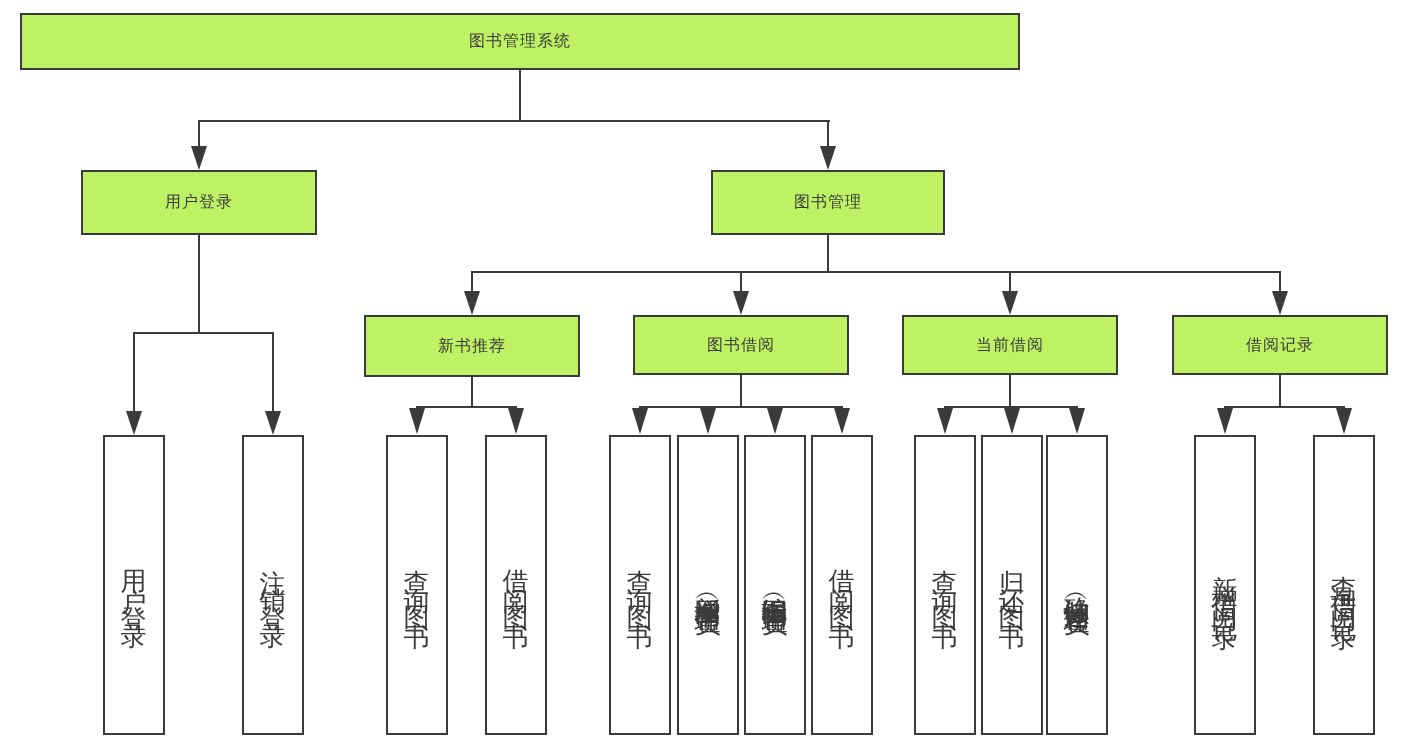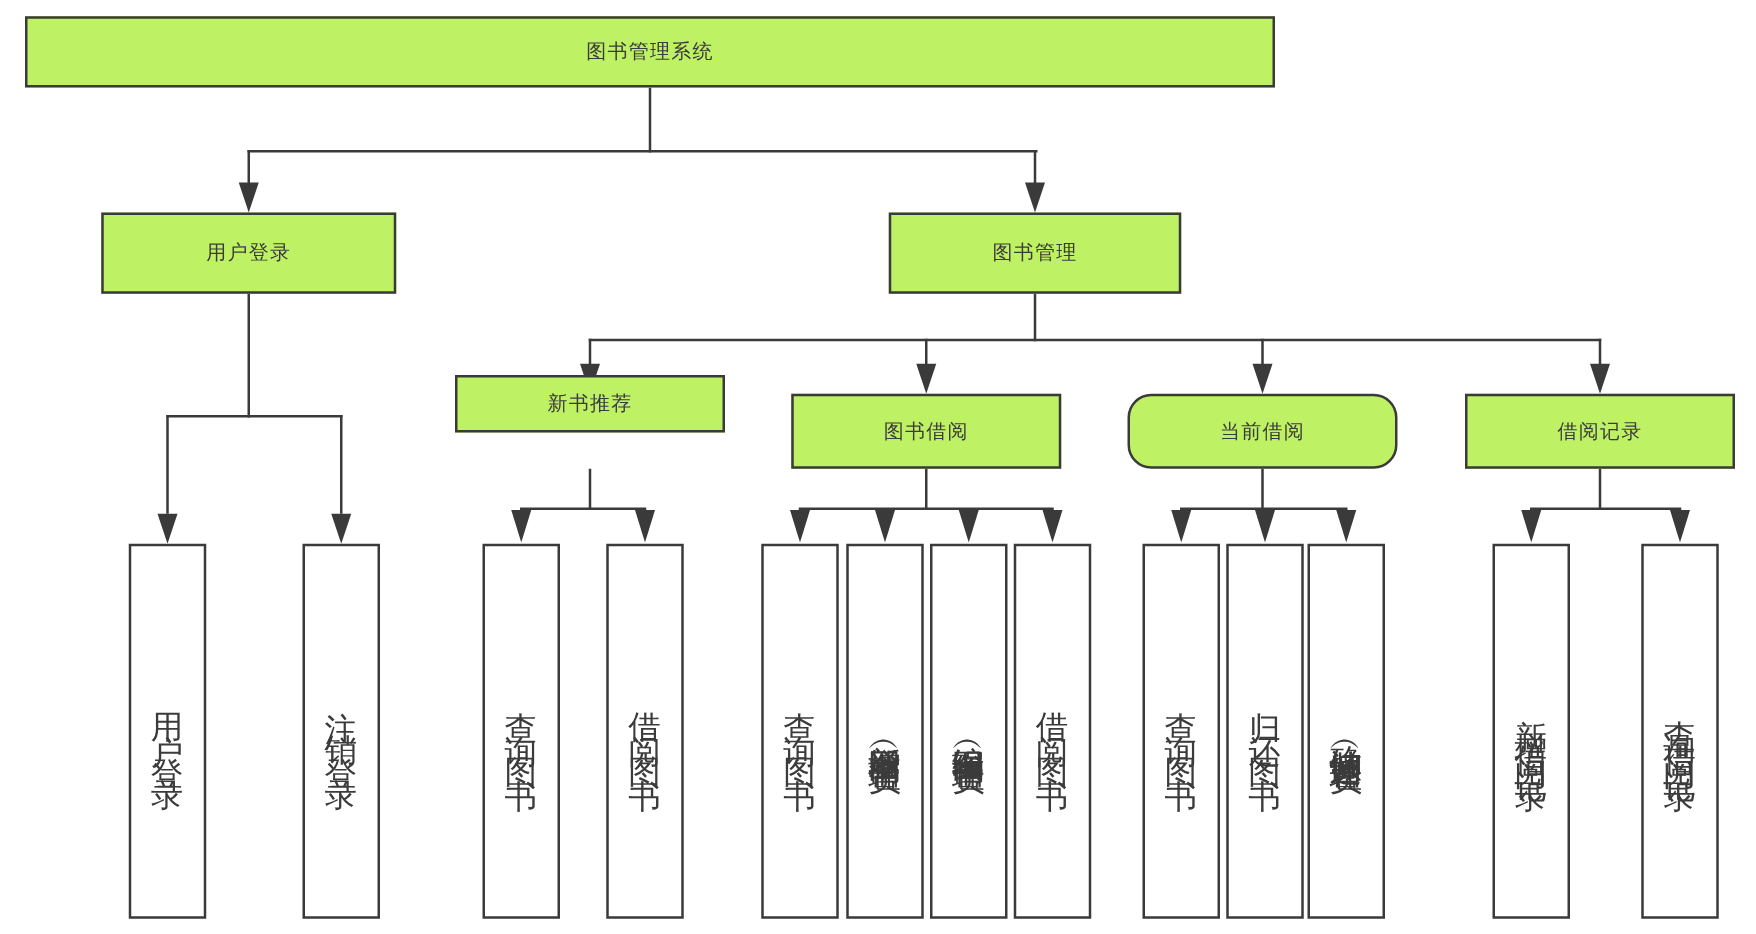--- a/index.html
+++ b/index.html
@@ -16,23 +16,23 @@
   }
   
   .box{
     position:absolute;background:#bef264;border:2.5px solid var(--line);
     display:flex;align-items:center;justify-content:center;
     font-size:16px;letter-spacing:1px;box-sizing:border-box;z-index:2;
   }
   .b-root {left:20px;  top:13px;  width:1000px;height:57px;}
   .b-l2a  {left:81px;  top:170px; width:236px; height:65px;}
   .b-l2b  {left:711px; top:170px; width:234px; height:65px;}
-  .b-l3a  {left:364px; top:300px; width:216px; height:46px;}
+  .b-l3a  {left:364px; top:315px; width:216px; height:62px;}
   .b-l3b  {left:633px; top:315px; width:216px; height:60px;font-family:Liberation Serif, serif;}
-  .b-l3c  {left:902px; top:315px; width:216px; height:60px;border-radius:19px;}
+  .b-l3c  {left:902px; top:315px; width:216px; height:60px;}
   .b-l3d  {left:1172px;top:315px; width:216px; height:60px;}
   
   .vbox{
     position:absolute;top:435px;width:62px;height:300px;background:#fff;
     border:2.5px solid var(--line);display:flex;align-items:center;justify-content:center;
     box-sizing:border-box;z-index:2;
   }
   .vt{
     writing-mode:vertical-rl;text-orientation:mixed;
     font-size:26px;line-height:1;white-space:nowrap;color:var(--text);

